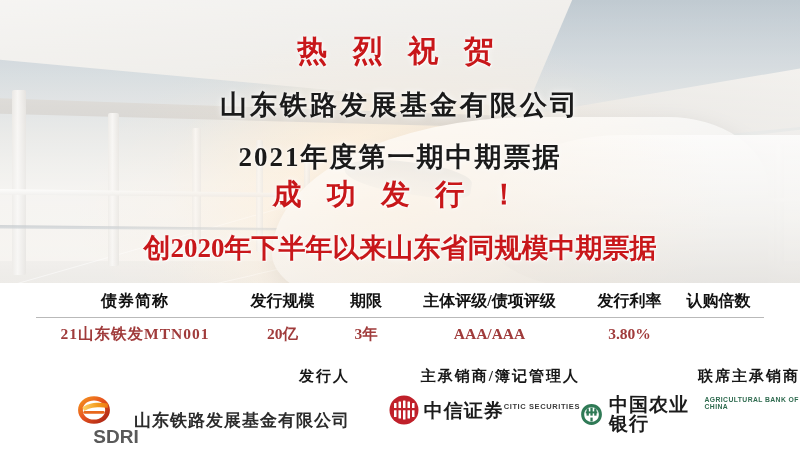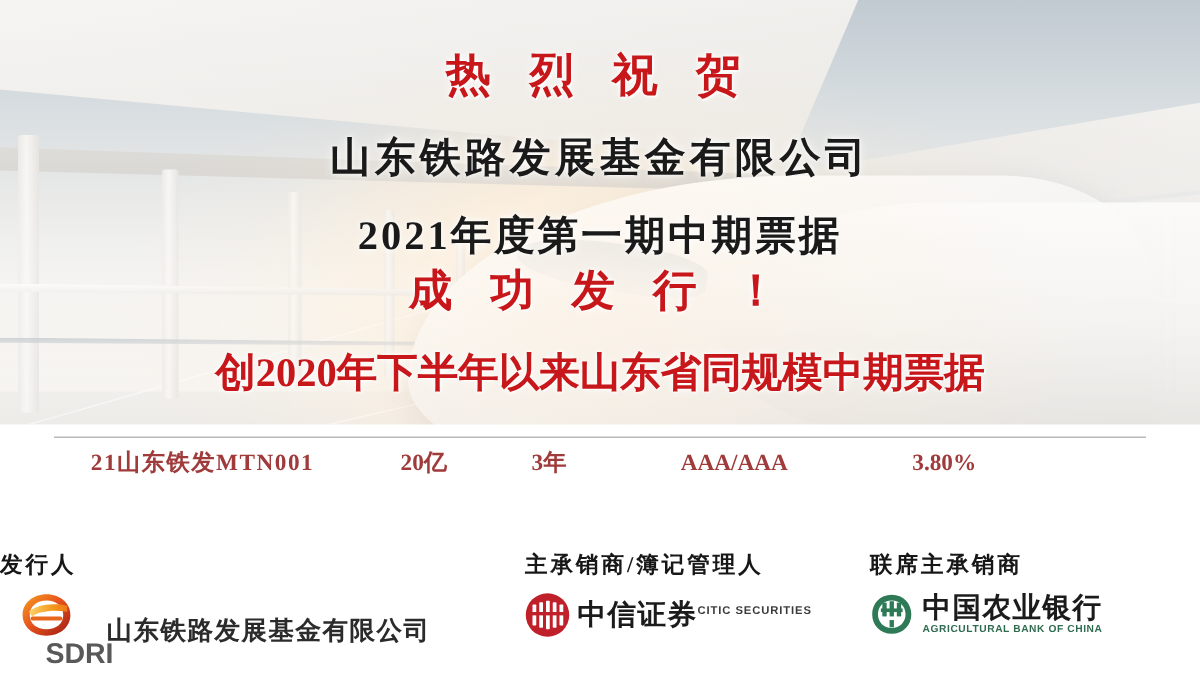--- a/index.html
+++ b/index.html
@@ -197,21 +197,21 @@
     width:728px; height:1px; margin:0 auto;
     background:#b9b9b9;
   }
 
   
   .footer {
     position:absolute; left:0; bottom:4px; width:100%;
     display:flex; align-items:flex-start;
     z-index:7;
   }
-  .fcol { display:flex; flex-direction:column; align-items:flex-start; }
+  .fcol { display:flex; flex-direction:column; align-items:flex-end; }
   .fcol.issuer   { flex:0 0 350px; }
   .fcol.lead     { flex:0 0 230px; }
   .fcol.joint    { flex:1 1 auto; }
   .flabel {
     font-family:"Liberation Serif","DejaVu Serif",serif;
     font-size:15px; font-weight:bold; color:#171717;
     letter-spacing:2px; margin-bottom:9px;
   }
   .frow { display:flex; align-items:center; gap:9px; }
   .fname {
@@ -238,21 +238,21 @@
     font-size:19px; font-weight:bold; color:#1b1b1b; letter-spacing:1px;
   }
   .citic-en {
     font-family:"Liberation Sans","DejaVu Sans",sans-serif;
     font-size:7.5px; font-weight:bold; color:#3b3b3b; letter-spacing:.6px; margin-top:2px;
   }
 
   
   .abc { display:flex; align-items:center; gap:6px; }
   .abc-mark { width:29px; height:29px; }
-  .abc-txtwrap { display:flex; flex-direction:column; align-items:flex-start; line-height:1; }
+  .abc-txtwrap { display:flex; flex-direction:row; align-items:flex-start; line-height:1; }
   .abc-cn {
     font-family:"Liberation Serif","DejaVu Serif",serif;
     font-size:19px; font-weight:bold; color:#1b1b1b; letter-spacing:1px;
   }
   .abc-en {
     font-family:"Liberation Sans","DejaVu Sans",sans-serif;
     font-size:6.8px; font-weight:bold; color:#2f6b4f; letter-spacing:.4px; margin-top:2px;
   }
 </style>
 </head>
@@ -306,20 +306,28 @@
     <span class="hl black l2">山东铁路发展基金有限公司</span>
     <span class="hl black l3">2021年度第一期中期票据</span>
     <span class="hl red l4">成 功 发 行 ！</span>
     <span class="hl red l5">创2020年下半年以来山东省同规模中期票据</span>
     <span class="hl red l6">最低发行利率！</span>
   </div>
 
   <div class="panel">
 
     <div class="tbl">
+      <div class="trow head">
+        <div class="c0">债券简称</div>
+        <div class="c1">发行规模</div>
+        <div class="c2">期限</div>
+        <div class="c3">主体评级/债项评级</div>
+        <div class="c4">发行利率</div>
+        <div class="c5">认购倍数</div>
+      </div>
 
       <div class="tline"></div>
 
       <div class="trow body">
         <div class="c0">21山东铁发MTN001</div>
         <div class="c1">20亿</div>
         <div class="c2">3年</div>
         <div class="c3">AAA/AAA</div>
         <div class="c4">3.80%</div>
       </div>

